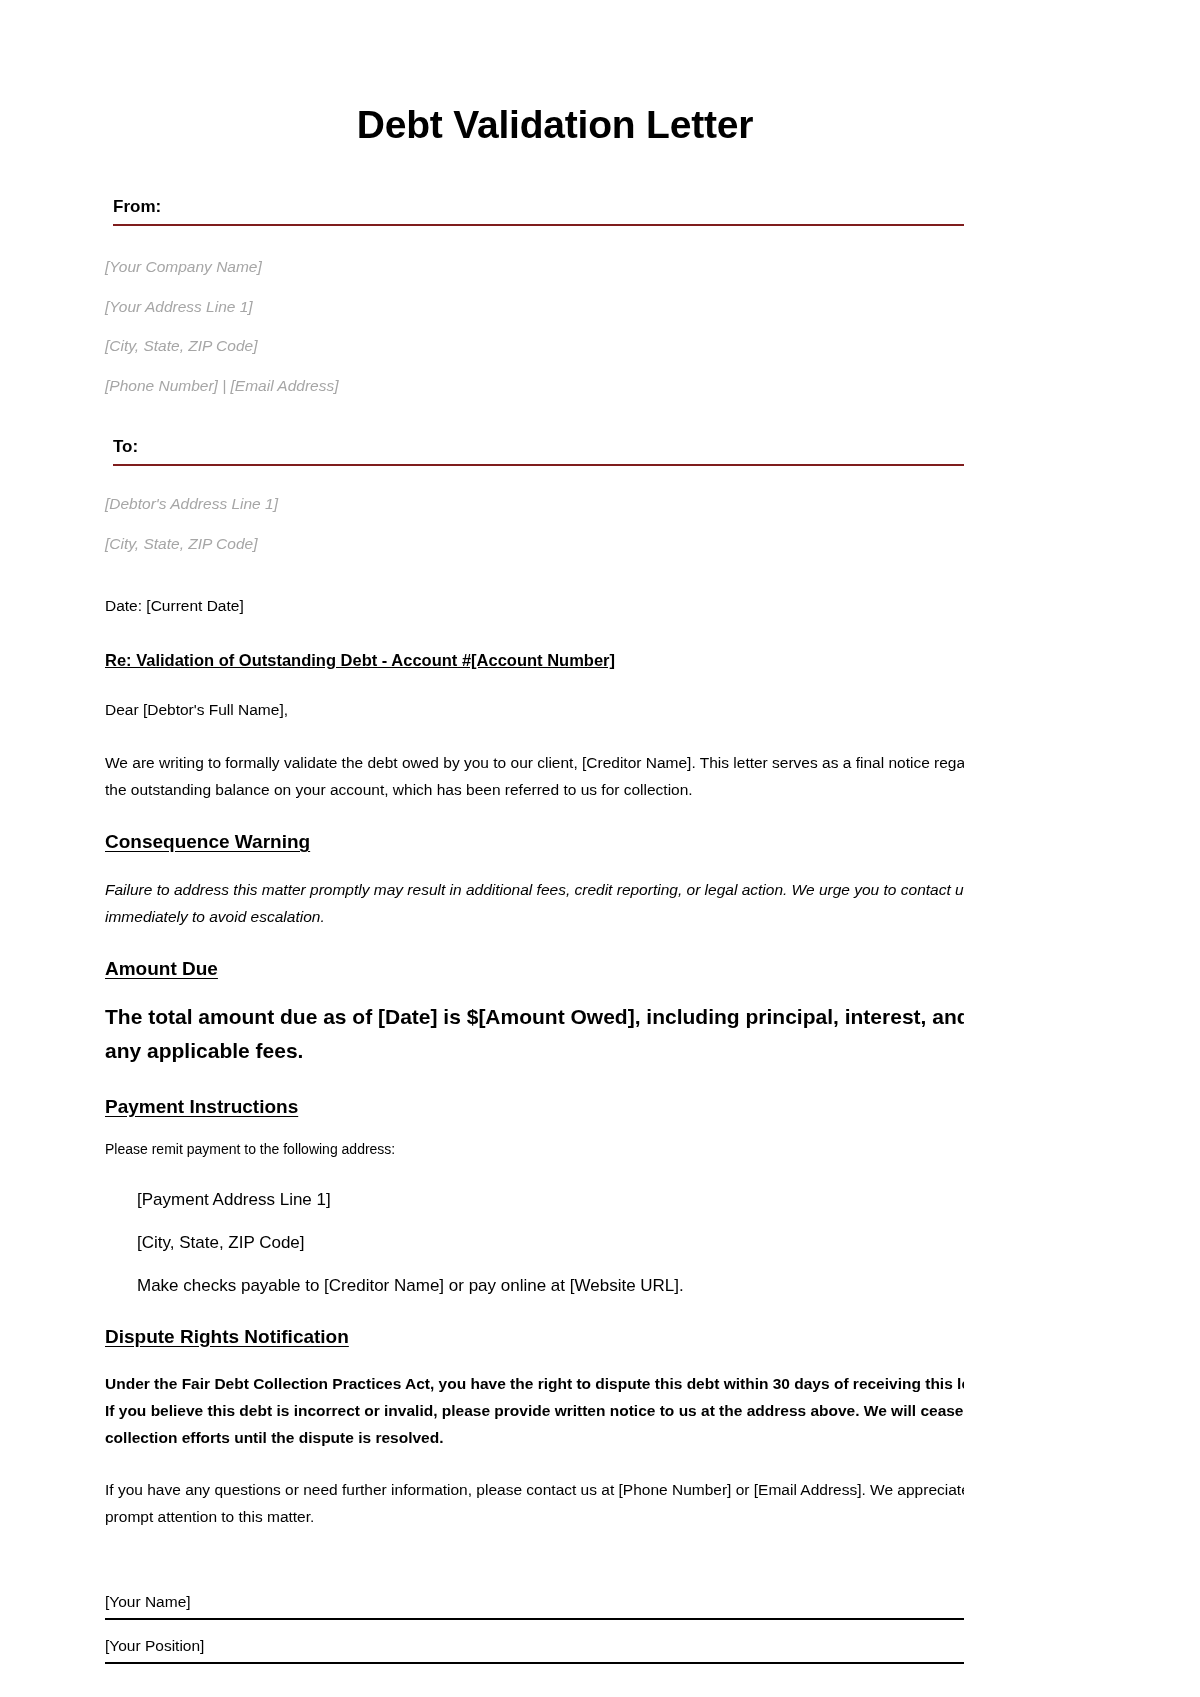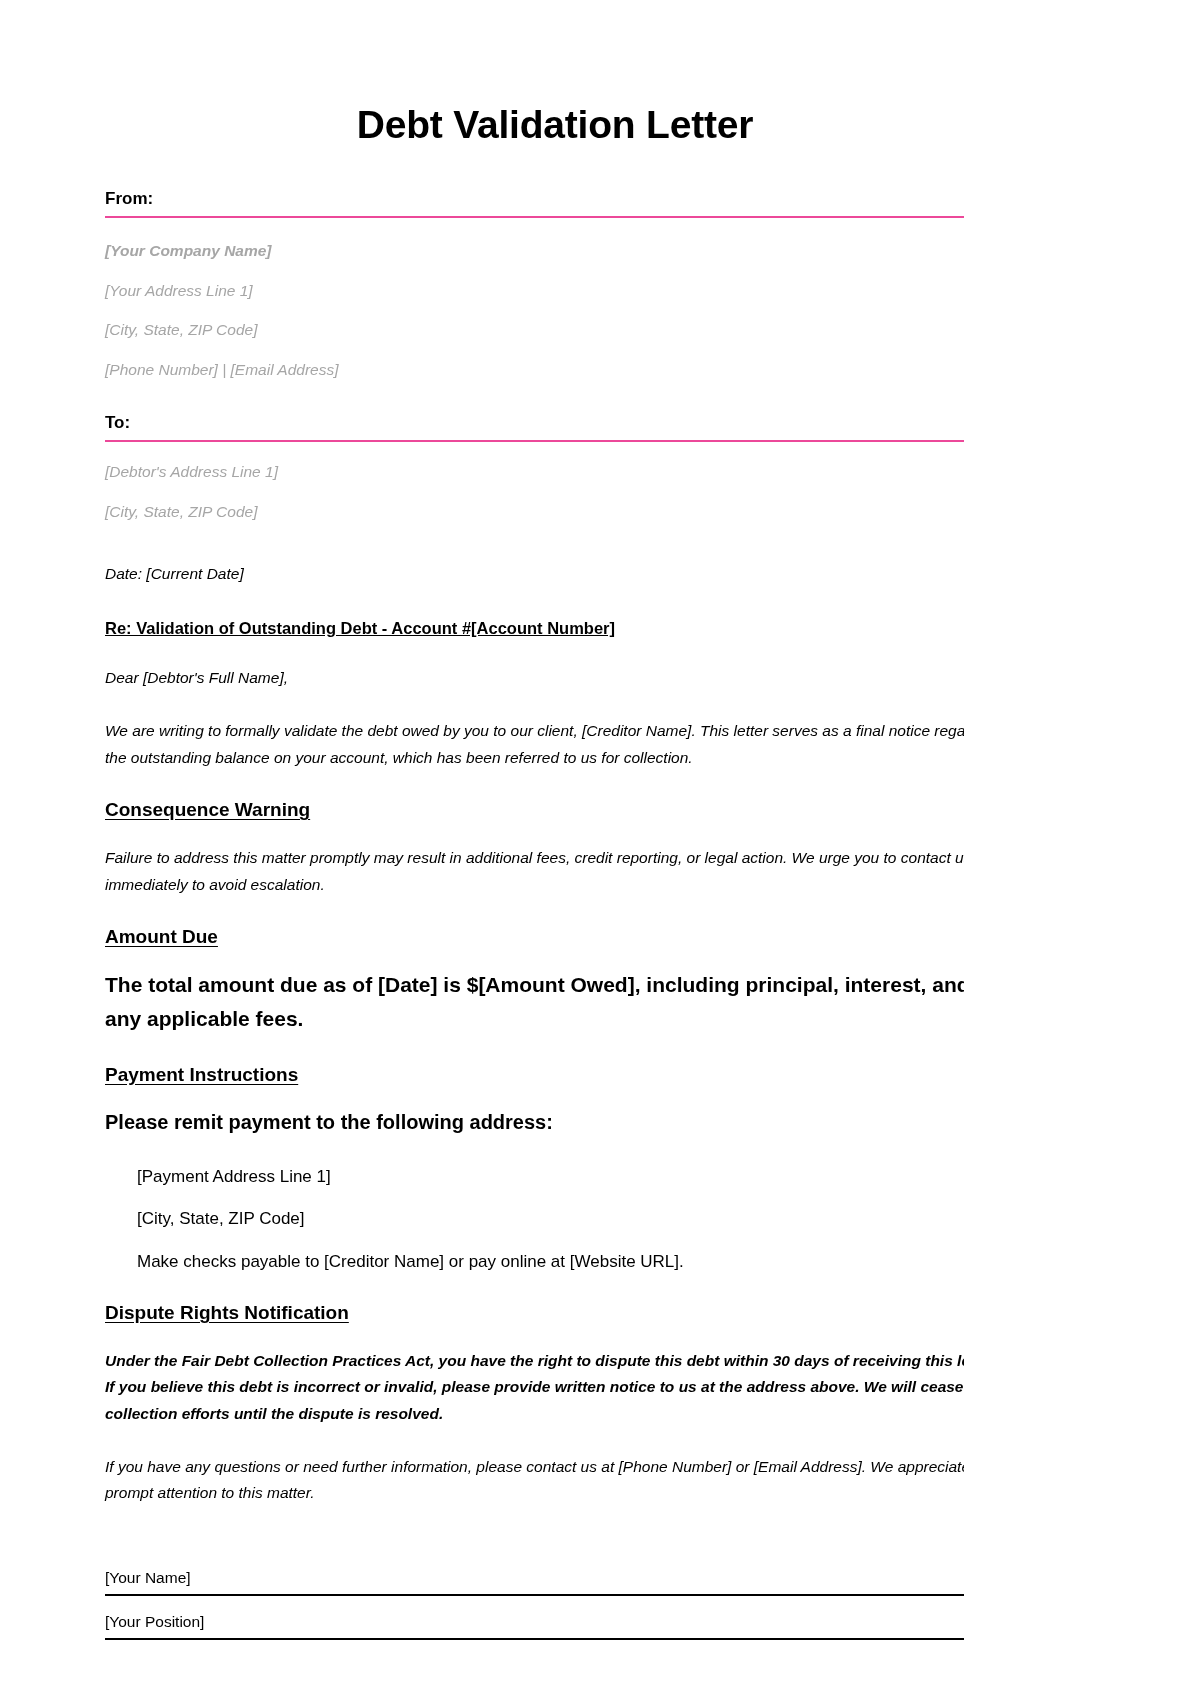--- a/index.html
+++ b/index.html
@@ -34,49 +34,47 @@
     letter-spacing: -0.2px;
     margin: 0;
     padding-top: 103px;
     line-height: 1.15;
   }
 
   
   .addr-heading {
     font-size: 17px;
     font-weight: bold;
-    margin: 0;
+    margin: 8px;
     padding-top: 41px;
     padding-bottom: 7px;
-    border-bottom: 2px solid #ec4899;
+    border-bottom: 2px solid #7f1d1d;
     line-height: 1.2;
   }
   .to-heading {
     padding-top: 33px;
   }
   .addr-line {
     font-size: 15.5px;
     font-style: italic;
     color: #a6a6a6;
     line-height: 1.2;
     margin: 0;
     padding-top: 21px;
   }
   .addr-line.first {
     padding-top: 24px;
-    font-weight: bold;
   }
 
   
   .p {
     font-size: 15.5px;
     line-height: 1.72;
     margin: 0;
     padding-top: 26px;
-    font-style: italic;
   }
   .p.date-line {
     padding-top: 40px;
   }
   .p.tight {
     padding-top: 22px;
   }
   .p.bold {
     font-weight: bold;
   }
@@ -109,22 +107,22 @@
   .amount-statement {
     font-size: 21px;
     font-weight: bold;
     line-height: 1.62;
     margin: 0;
     padding-top: 18px;
   }
 
   
   .remit-line {
-    font-size: 20px;
-    font-weight: bold;
+    font-size: 14px;
+    font-weight: normal;
     margin: 0;
     padding-top: 20px;
     line-height: 1.4;
   }
 
   
   .indent-block {
     padding-left: 32px;
     padding-top: 10px;
   }

